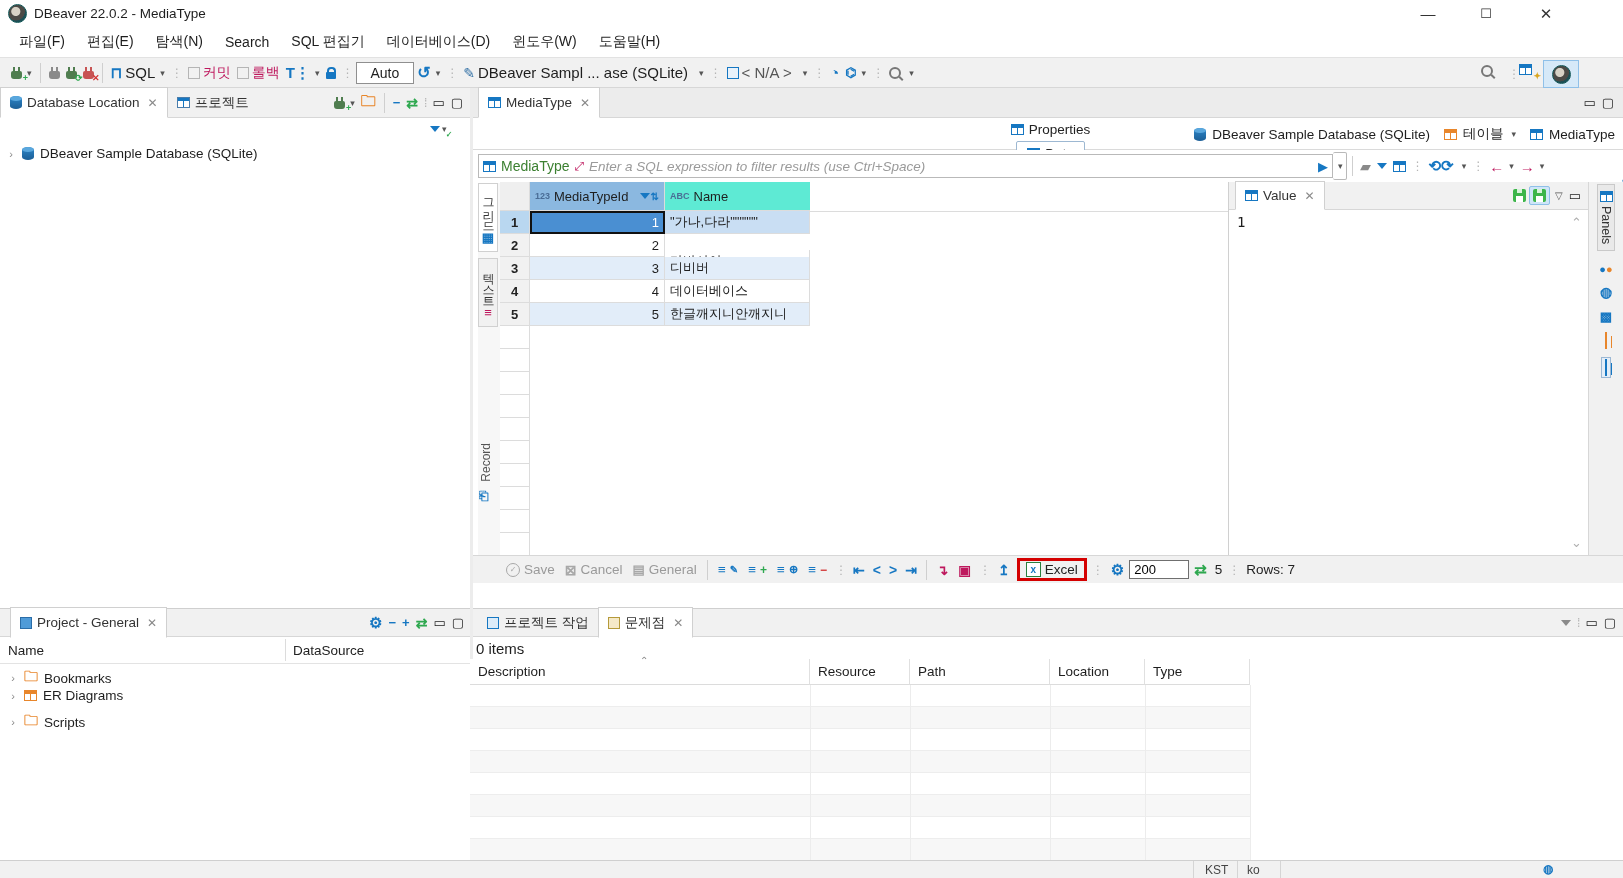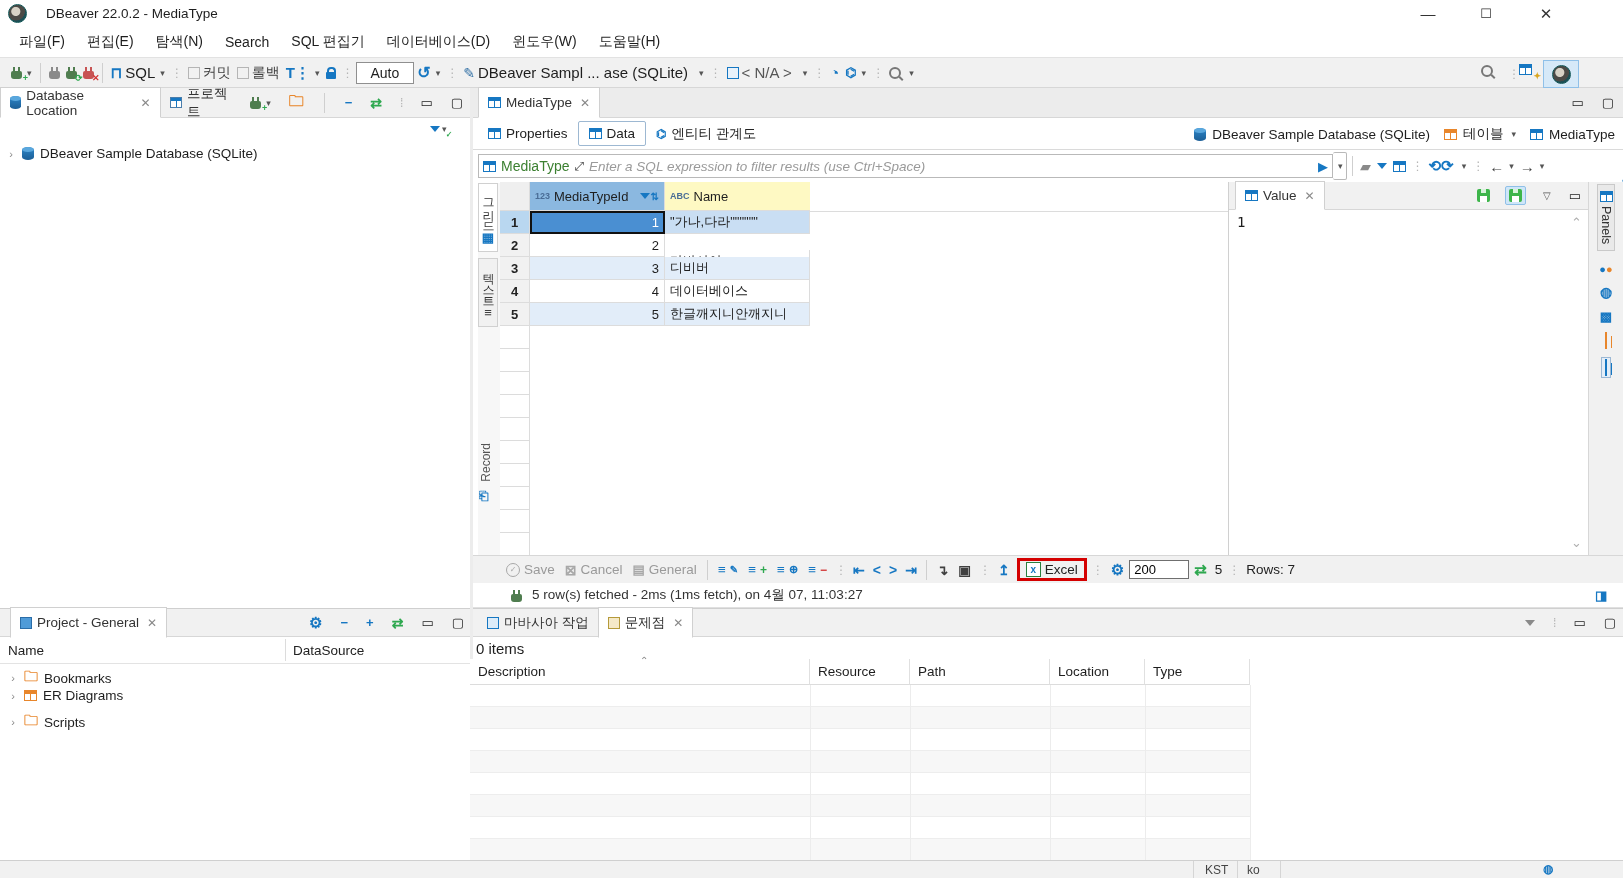--- a/index.html
+++ b/index.html
@@ -1,22 +1,22 @@
 <!DOCTYPE html>
 <html><head>
 <meta charset="utf-8">
 <style>
   html,body{margin:0;padding:0;background:#e8e8e8;}
   .app{position:relative;width:1623px;height:878px;background:#fff;
        font-family:"Liberation Sans",sans-serif;font-size:13px;color:#1e1e1e;
        overflow:hidden;user-select:none;}
   .abs{position:absolute;}
-  .row{display:flex;align-items:center;gap:12px;}
+  .row{display:flex;align-items:center;}
   .blue{color:#1677c2;} .green{color:#2ea84f;} .red{color:#d23333;}
-  .gray{color:#404040;text-align:right;} .orange{color:#e8862b;}
+  .gray{color:#be185d;text-align:right;} .orange{color:#e8862b;}
   .sep{width:1px;height:20px;background:#cfcfcf;margin:0 5px;}
   .dots{color:#b5b5b5;font-size:12px;letter-spacing:-1px;margin:0 3px;}
   .dd{font-size:9px;color:#555;margin-left:2px;}
   
   .titlebar{left:0;top:0;width:1623px;height:27px;background:#fff;}
   .applogo{width:17px;height:17px;border-radius:50%;
            background:radial-gradient(circle at 40% 38%,#d8d2c6 0 28%,#4c4a46 34% 60%,#1d4f55 63% 100%);
            border:1px solid #155;}
   .wbtn{width:46px;height:27px;display:flex;align-items:center;justify-content:center;
         font-size:15px;color:#333;}
@@ -66,21 +66,21 @@
   .nav-filter{left:2px;top:119px;width:418px;height:22px;border:1px solid #9a9a9a;background:#fff;
               font-style:normal;color:#222;padding:0 5px;font-size:13.5px;box-sizing:border-box;
               font-family:"Liberation Sans",sans-serif;}
   .nav-filter::placeholder{color:#777;}
   .tree-item{display:flex;align-items:center;gap:6px;font-size:13.5px;}
   .expander{color:#8a8a8a;font-size:11px;width:10px;text-align:center;}
   
   .ed-tabs{left:473px;top:88px;width:1150px;height:30px;background:#ececec;border-bottom:1px solid #d7d7d7;
            display:flex;align-items:center;box-sizing:border-box;}
   .subtabs{left:473px;top:118px;width:1150px;height:32px;background:#fff;border-bottom:1px solid #dadada;
-           display:flex;align-items:center;box-sizing:border-box;padding-left:5px;}
+           display:flex;align-items:center;box-sizing:border-box;padding-left:5px;flex-direction:column;}
   .subtab{display:flex;align-items:center;gap:5px;padding:4px 10px;font-size:13.5px;color:#222;}
   .subtab.active{border:1px solid #9db8d2;border-radius:2px;background:#fff;}
   .crumbs{position:absolute;right:8px;top:0;height:32px;display:flex;align-items:center;gap:6px;font-size:13.5px;}
   .filterbar{left:473px;top:150px;width:1150px;height:32px;background:#fff;display:flex;align-items:center;
              box-sizing:border-box;padding-left:5px;}
   .fbox{display:flex;align-items:center;border:1px solid #b9b9b9;height:24px;width:855px;
         padding:0 4px;gap:5px;box-sizing:border-box;}
   .fname{color:#3c8031;font-size:14px;}
   .fph{color:#9a9a9a;font-style:italic;font-size:13.5px;}
   
@@ -383,21 +383,21 @@
 
   <div class="abs cell hdr" style="left:500px;top:182px;width:30px"></div>
   <div class="abs cell hdr" style="left:530px;top:182px;width:135px;background:#8bb8e0">
     <span class="typglyph">123</span>
     <span>MediaTypeId</span>
     <span class="hdr-right">
         <span class="funnel"></span>
         <b class="blue" style="font-size:10px">⇅</b>
       </span>
   </div>
-  <div class="abs cell hdr" style="left:665px;top:182px;width:175px;background:#fef9c3">
+  <div class="abs cell hdr" style="left:665px;top:182px;width:175px;background:#5eead4">
     <span class="typglyph">ABC</span>
     <span>Name</span>
     <span class="hdr-right">
         <span class="funnel"></span>
         <b class="blue" style="font-size:10px">⇅</b>
       </span>
   </div>
   <div class="abs" style="left:810px;top:182px;width:418px;height:29px;border-bottom:1px solid #dcdcdc;background:#fff"></div>
 
   <div class="abs cell gut" style="left:500px;top:211px;width:30px;background:#b9d7f0">1</div>
@@ -530,25 +530,20 @@
       </span>
     <input class="fetchin" value="200" style="">
     <span class="rtb">
         <b class="green" style="font-size:15px">⇄</b>
       </span>
     <span style="color:#222;padding:0 3px">5</span>
     <span class="dots">⋮</span>
     <span style="color:#222;padding:0 4px">Rows: 7</span>
   </div>
 
-  <div class="abs statusline">
-    <span class="plug gn" style="margin-right:10px"></span>
-    <span>5 row(s) fetched - 2ms (1ms fetch), on 4월 07, 11:03:27</span>
-    <b class="blue abs" style="left:1122px;font-size:13px">◨</b>
-  </div>
 
   <div class="abs proj-tabs">
     <span class="tab active" style="margin-left:10px">
       <span class="sq" style="background:#4f9bd8;border:1px solid #2a6da8"></span>
       <span>Project - General</span>
       <span class="closex">✕</span>
     </span>
     <span style="margin-left:auto" class="row">
       <span class="tbtn">
           <b class="gearic">⚙</b>
@@ -583,21 +578,21 @@
   </div>
   <div class="abs tree-item" style="left:8px;top:710px">
     <span class="expander">›</span>
     <b class="orange" style="font-size:14px">🗀</b>
     <span>Scripts</span>
   </div>
 
   <div class="abs prob-tabs">
     <span class="tab" style="margin-left:5px">
       <span class="sq" style="border:1px solid #1677c2;background:#dcecf9"></span>
-      <span>마바사아 작업</span>
+      <span>프로젝트 작업</span>
     </span>
     <span class="tab active">
       <span class="sq" style="border:1px solid #b59a3a;background:#f5e9c8"></span>
       <span>문제점</span>
       <span class="closex">✕</span>
     </span>
     <span style="margin-left:auto" class="row">
       <span class="tbtn">
           <span class="funnel" style="border-top-color:#8a8a8a"></span>
         </span>

